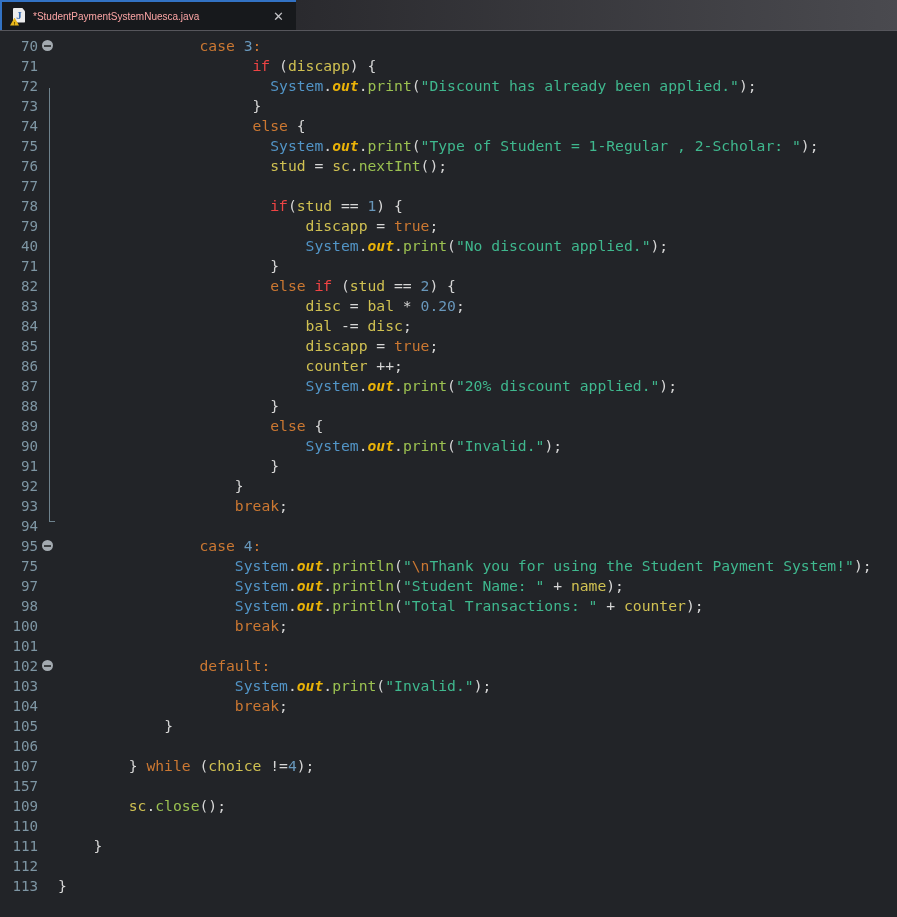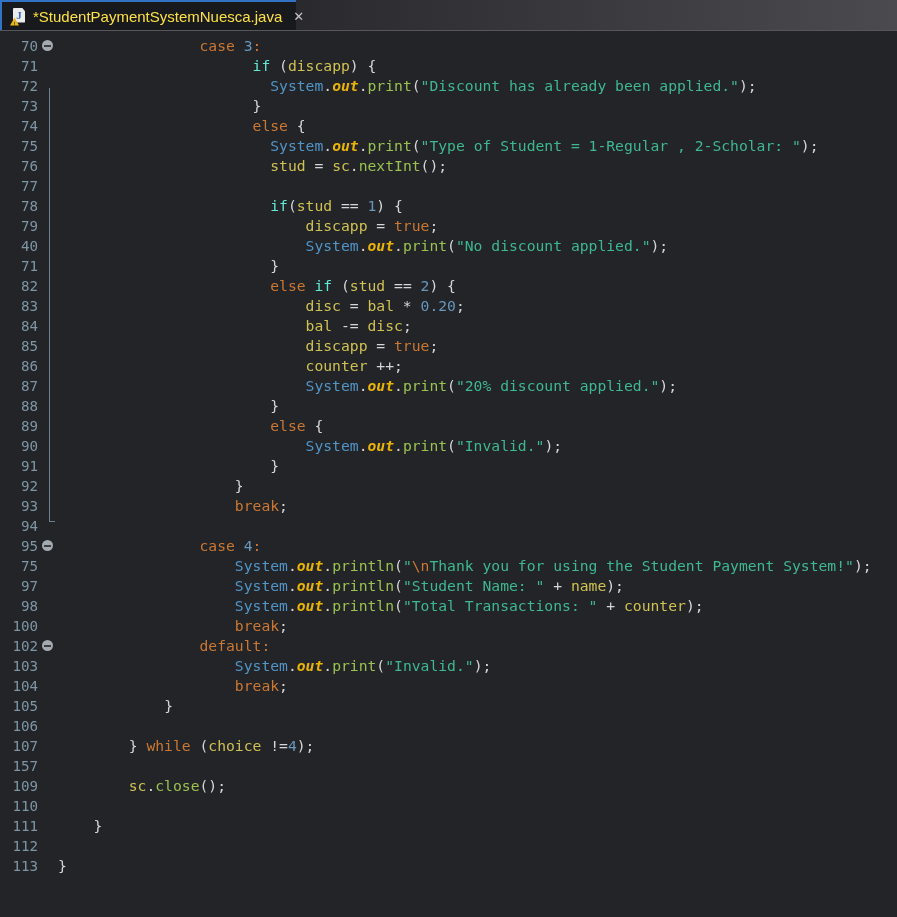--- a/index.html
+++ b/index.html
@@ -12,21 +12,21 @@
     background:linear-gradient(to right, #26262A 25%, #4A4A4F 100%);
     border-bottom:1px solid #56565C;
     display:flex; align-items:stretch;
   }
   .tab {
     width:296px; height:30px; background:#17191C;
     border-top:2px solid #3272C4; border-left:2px solid #3272C4;
     display:flex; align-items:center; gap:7px; padding:0 8px 0 9px;
     font-family:"Liberation Sans", sans-serif;
   }
-  .tab-title { color:#fde047; font-size:15px; white-space:nowrap; flex:1; }
+  .tab-title { color:#fca5a5; font-size:10px; white-space:nowrap; flex:1; }
   .tab-close { color:#C4C4C8; font-size:13px; padding:0 4px; cursor:pointer; }
 
   .file-icon { position:relative; width:15px; height:17px; flex:0 0 15px; }
   .file-page {
     position:absolute; left:2px; top:0; width:12px; height:15px;
     background:#ECECEC; border-radius:1px;
     clip-path:polygon(0 0, 75% 0, 100% 25%, 100% 100%, 0 100%);
   }
   .file-j {
     position:absolute; left:2px; top:1px; width:12px; height:13px;
@@ -66,21 +66,21 @@
     position:absolute; left:49px; top:57px; width:1px; height:434px;
     background:#6E828D;
   }
   .fold-scope-line::after {
     content:""; position:absolute; left:0; bottom:0; width:6px; height:1px;
     background:#6E828D;
   }
 
   
   .tk-k { color:#CC7832; }                      
-  .tk-i { color:#5eead4; }                      
+  .tk-i { color:#ef4444;font-family:Liberation Mono, monospace; }                      
   .tk-p { color:#D6D6D6; }                      
   .tk-n { color:#6897BB; }                      
   .tk-v { color:#D0C152; }                      
   .tk-s { color:#3FB88E; }                      
   .tk-e { color:#CC7832; }                      
   .tk-c { color:#5295C7; }                      
   .tk-f { color:#eab308; font-weight:bold; font-style:italic; } 
   .tk-m { color:#9BC151; }                      
 </style>
 </head>
@@ -249,20 +249,25 @@
         <span class="ln">98</span>
         <span class="fold"></span>
         <span class="txt"><span class="tk-p">                    </span><span class="tk-c">System</span><span class="tk-p">.</span><span class="tk-f">out</span><span class="tk-p">.</span><span class="tk-m">println</span><span class="tk-p">(</span><span class="tk-s">"Total Transactions: "</span><span class="tk-p"> + </span><span class="tk-v">counter</span><span class="tk-p">);</span></span>
       </div>
       <div class="line">
         <span class="ln">100</span>
         <span class="fold"></span>
         <span class="txt"><span class="tk-p">                    </span><span class="tk-k">break</span><span class="tk-p">;</span></span>
       </div>
       <div class="line">
+        <span class="ln">101</span>
+        <span class="fold"></span>
+        <span class="txt"></span>
+      </div>
+      <div class="line">
         <span class="ln">102</span>
         <span class="fold">
           <span class="fold-dot"></span>
         </span>
         <span class="txt"><span class="tk-p">                </span><span class="tk-k">default</span><span class="tk-k">:</span></span>
       </div>
       <div class="line">
         <span class="ln">103</span>
         <span class="fold"></span>
         <span class="txt"><span class="tk-p">                    </span><span class="tk-c">System</span><span class="tk-p">.</span><span class="tk-f">out</span><span class="tk-p">.</span><span class="tk-m">print</span><span class="tk-p">(</span><span class="tk-s">"Invalid."</span><span class="tk-p">);</span></span>

